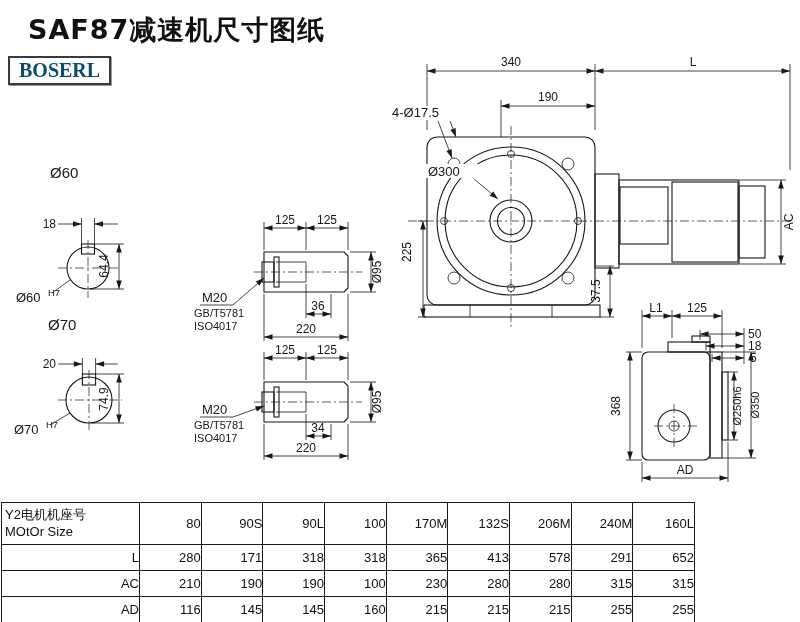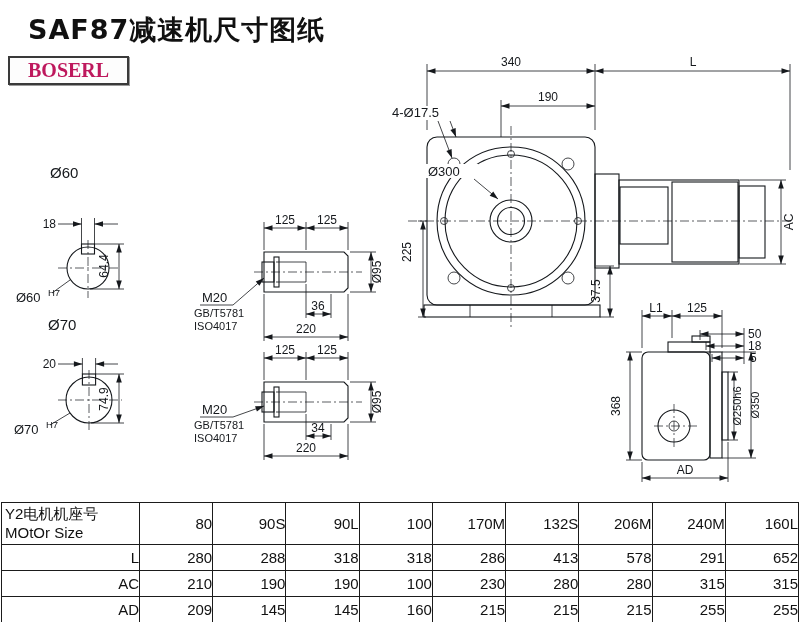--- a/index.html
+++ b/index.html
@@ -1,40 +1,40 @@
 <!DOCTYPE html>
 <html><head>
 <meta charset="utf-8">
 <style>
   html,body{margin:0;padding:0;background:#fff;}
   #stage{position:relative;width:800px;height:622px;background:#fff;overflow:hidden;
          font-family:"Liberation Sans",sans-serif;color:#111;}
   
   #title{position:absolute;left:28px;top:12px;font-size:27px;font-weight:bold;
          font-family:"DejaVu Sans","Liberation Sans",sans-serif;letter-spacing:1px;}
-  #logo{position:absolute;left:8px;top:56px;border:2px solid #3a3a3a;padding:1px 18px;
-        font-family:"Liberation Serif",serif;font-size:20px;font-weight:bold;color:#be185d;
+  #logo{position:absolute;left:8px;top:56px;border:2px solid #3a3a3a;padding:1px 9px;
+        font-family:"Liberation Serif",serif;font-size:20px;font-weight:bold;color:#0c4a6e;
         background:#fdfdfd;box-shadow:1px 1px 0 #9a9a9a;}
   
   svg text{fill:#15181c}
   .t15{font:15px "Liberation Sans",sans-serif}
   .t13{font:13px "Liberation Sans",sans-serif}
   .t12{font:12px "Liberation Sans",sans-serif}
   .t11{font:11px "Liberation Sans",sans-serif}
   .t9{font:9.5px "Liberation Sans",sans-serif}
   .ln{stroke:#15181c;stroke-width:1.1;fill:none}
   .tn{stroke:#15181c;stroke-width:0.8;fill:none}
   .dl{stroke:#15181c;stroke-width:0.8;fill:none;marker-start:url(#arr);marker-end:url(#arr)}
   .de{stroke:#15181c;stroke-width:0.8;fill:none;marker-end:url(#arr)}
   .ds{stroke:#15181c;stroke-width:0.8;fill:none;marker-start:url(#arr)}
   .cl{stroke:#15181c;stroke-width:0.7;fill:none;stroke-dasharray:9 3 2 3}
   .wh{fill:#fff;stroke:none}
   
-  .dim-table{position:absolute;left:1px;top:502px;width:798px;border-collapse:collapse;
-             table-layout:fixed;font-size:15px;}
+  .dim-table{position:absolute;left:1px;top:502px;width:694px;border-collapse:collapse;
+             table-layout:fixed;font-size:13px;}
   .dim-table th,.dim-table td{border:1.5px solid #1b1b1b;text-align:right;padding:0;
              font-weight:normal;overflow:hidden;white-space:nowrap;}
   .dim-table tr{height:26px;}
   .dim-table tr:first-child{height:42px;}
   .dim-table th.first{text-align:left;padding-left:3px;line-height:1.25;}
 </style>
 </head>
 <body>
 
 <div id="stage">
@@ -350,44 +350,44 @@
       <th>100</th>
       <th>170M</th>
       <th>132S</th>
       <th>206M</th>
       <th>240M</th>
       <th>160L</th>
     </tr>
     <tr>
       <td>L</td>
       <td>280</td>
-      <td>288</td>
+      <td>171</td>
       <td>318</td>
       <td>318</td>
-      <td>286</td>
+      <td>365</td>
       <td>413</td>
       <td>578</td>
       <td>291</td>
       <td>652</td>
     </tr>
     <tr>
       <td>AC</td>
       <td>210</td>
       <td>190</td>
       <td>190</td>
       <td>100</td>
       <td>230</td>
       <td>280</td>
       <td>280</td>
       <td>315</td>
       <td>315</td>
     </tr>
     <tr>
       <td>AD</td>
-      <td>209</td>
+      <td>116</td>
       <td>145</td>
       <td>145</td>
       <td>160</td>
       <td>215</td>
       <td>215</td>
       <td>215</td>
       <td>255</td>
       <td>255</td>
     </tr>
   </tbody>

